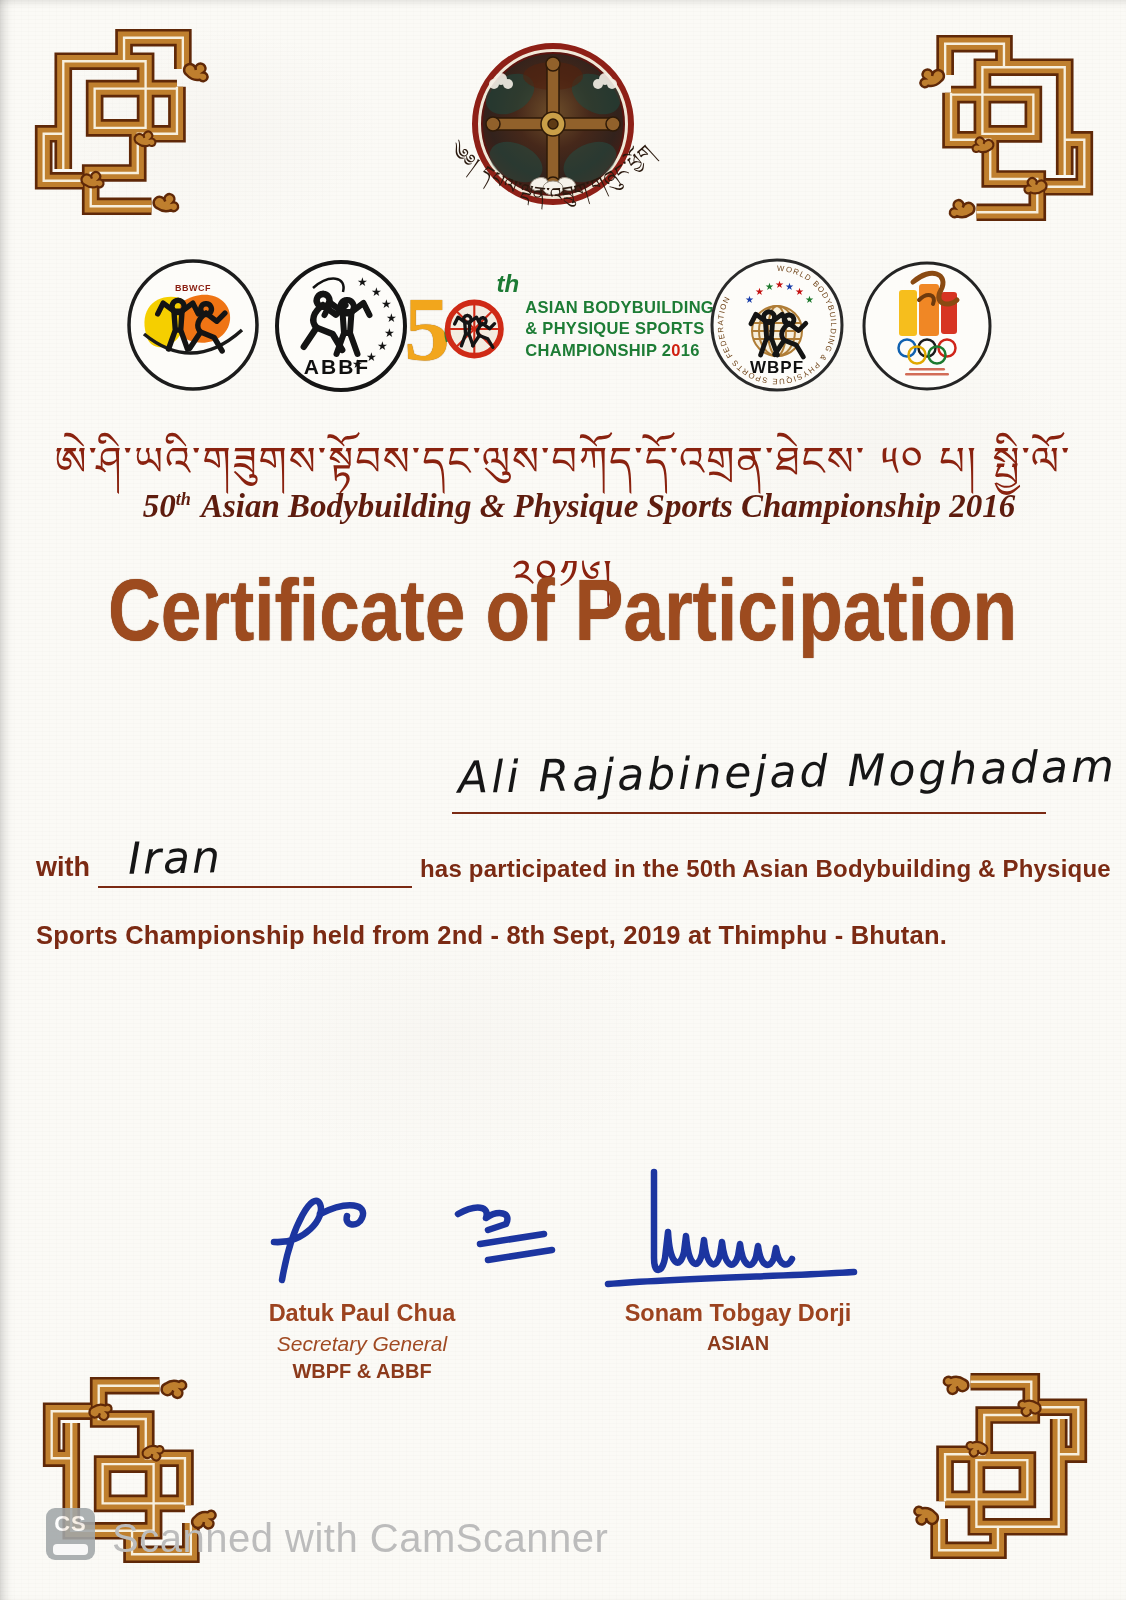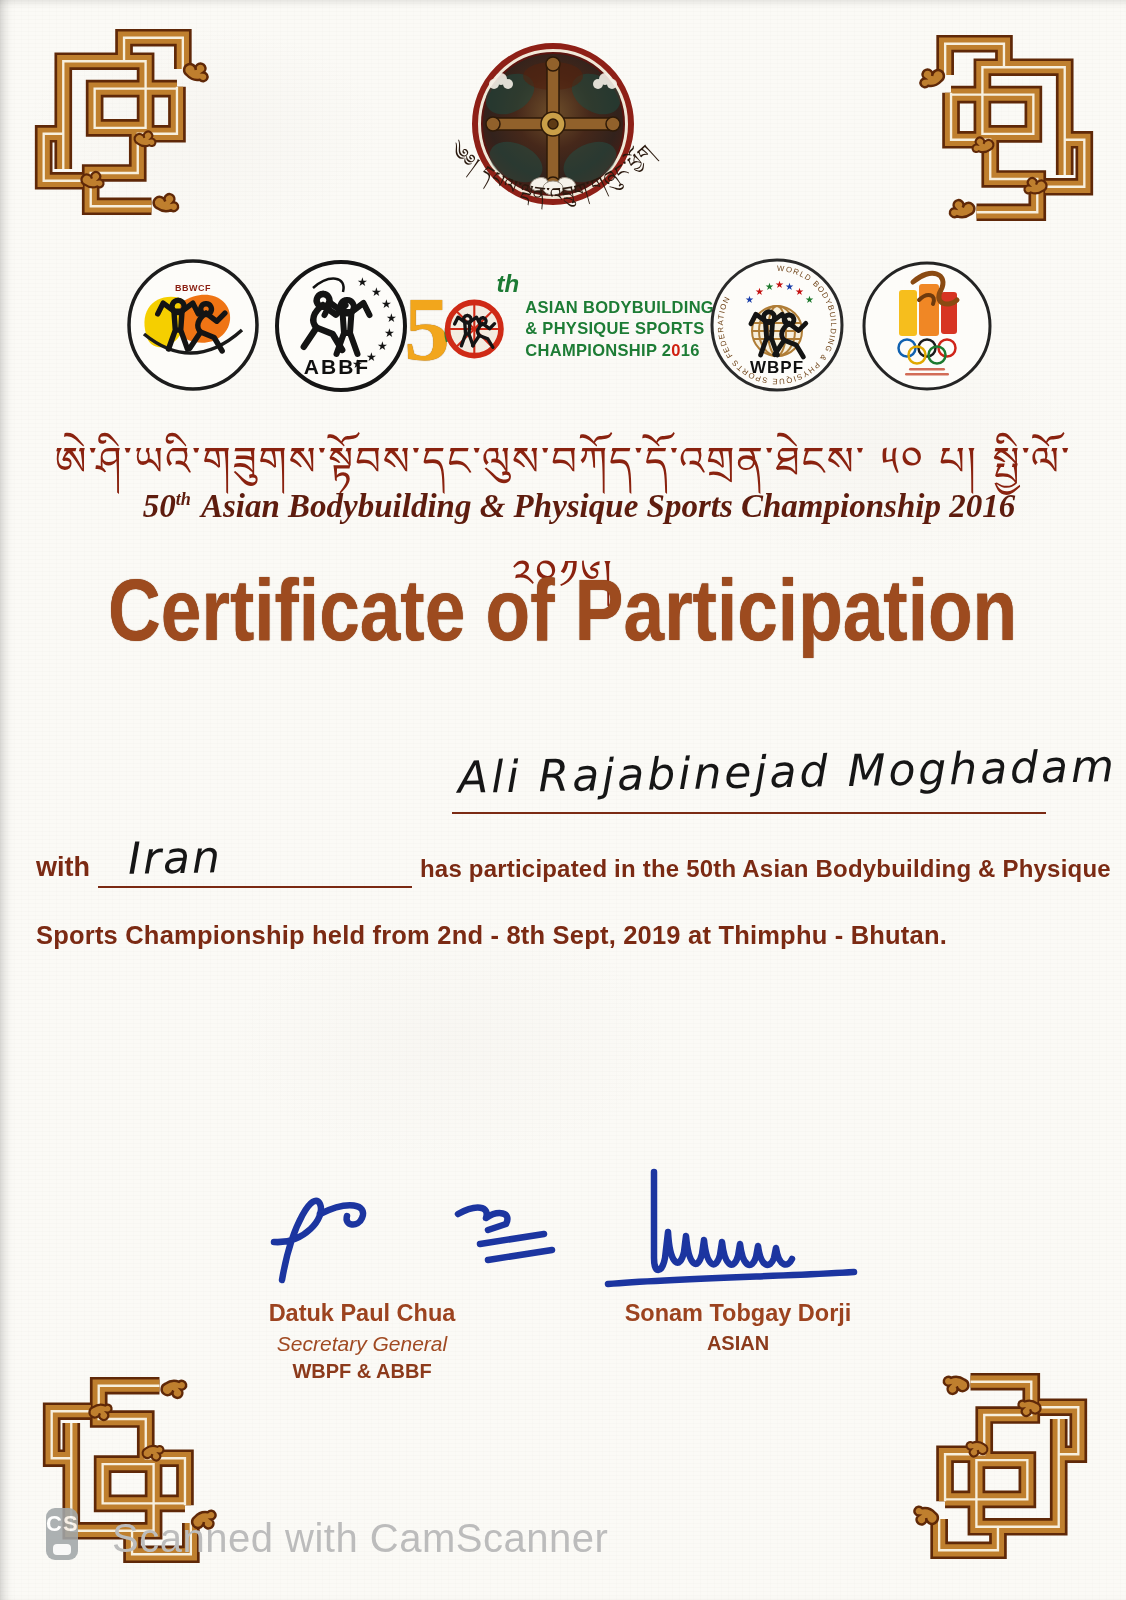--- a/index.html
+++ b/index.html
@@ -61,21 +61,21 @@
   
   .sig{position:absolute;}
   .sig path{stroke:#1c35a0;stroke-width:6.5;fill:none;stroke-linecap:round;stroke-linejoin:round;}
   .sigblock{position:absolute;text-align:center;line-height:1.35;}
   .sigblock .sname{font-size:23.5px;font-weight:bold;color:#9c431f;}
   .sigblock .stitle{font-size:21px;font-style:italic;color:#a04a22;}
   .sigblock .sorg{font-size:20px;font-weight:bold;color:#8c3a1b;}
   .sb-left{left:232px;top:1298px;width:260px;}
   .sb-right{left:598px;top:1298px;width:280px;}
   
-  .cs-logo{position:absolute;left:46px;top:1508px;width:32px;height:52px;background:#a2a7a9;border-radius:9px;opacity:.88;z-index:5;}
+  .cs-logo{position:absolute;left:46px;top:1508px;width:49px;height:52px;background:#a2a7a9;border-radius:9px;opacity:.88;z-index:5;}
   .cs-logo .cs-txt{position:absolute;top:3px;left:0;width:100%;text-align:center;color:#fff;font-weight:bold;font-size:22px;letter-spacing:1px;}
   .cs-logo .cs-bar{position:absolute;bottom:5px;left:7px;right:7px;height:11px;background:rgba(255,255,255,.92);border-radius:4px;}
   .wm-text{position:absolute;left:112px;top:1516px;font-size:40px;color:#bcbcbc;letter-spacing:.5px;z-index:5;white-space:nowrap;}
 </style>
 </head>
 <body>
 
 <div id="page">
 
   <svg width="0" height="0" style="position:absolute" aria-hidden="true">

